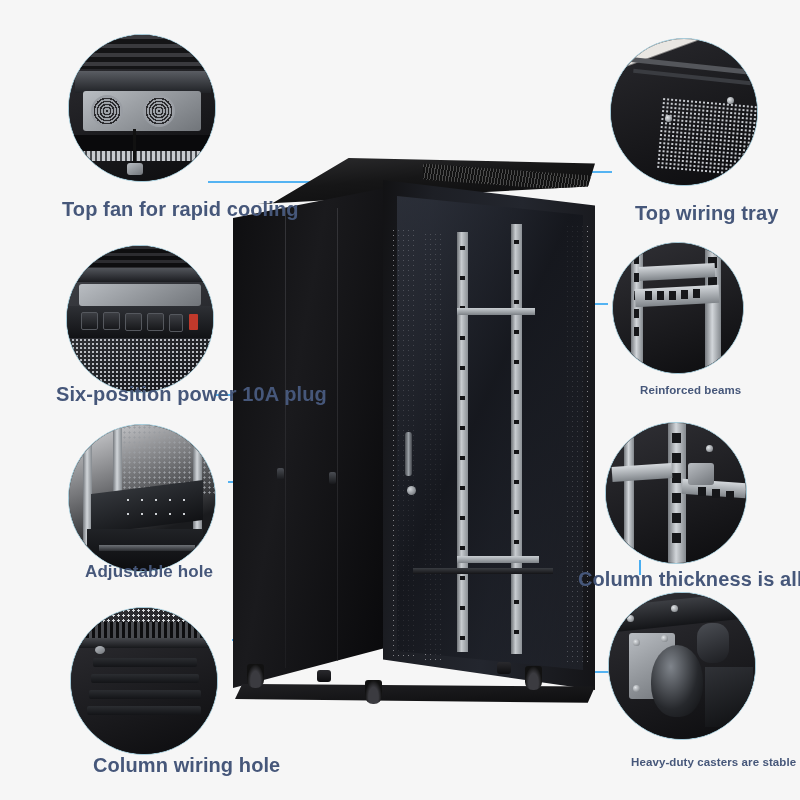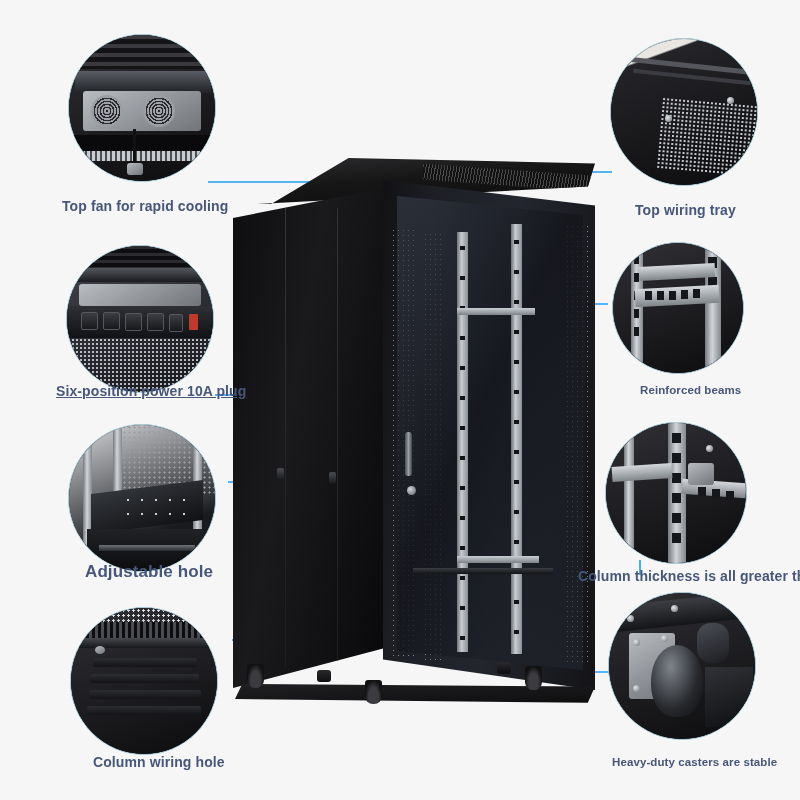--- a/index.html
+++ b/index.html
@@ -18,21 +18,21 @@
     position:absolute; border-radius:50%;
     border:1.5px solid #a8cfde;
     overflow:hidden;
     background:#1b1b1b;
   }
   .label {
     position:absolute; white-space:nowrap;
     color:#46577a; font-weight:bold; letter-spacing:.1px;
   }
   .lbl-lg { font-size:17px; }
-  .lbl-md { font-size:14px; }
+  .lbl-md { font-size:20px; }
   .lbl-sm { font-size:11.5px; }
 
   
   svg.links { position:absolute; inset:0; width:800px; height:800px; pointer-events:none; }
 
   
   #rack { position:absolute; left:225px; top:150px; width:380px; height:560px; }
 
   .cab-top {
     position:absolute; left:18px; top:8px; width:352px; height:46px;
@@ -292,21 +292,21 @@
       <div class="ph-plate" style="left:12px;top:38px;width:122px;height:22px;"></div>
       <div class="ph-bar" style="left:0;top:60px;width:100%;height:32px;background:linear-gradient(180deg,#2e3035,#111215);"></div>
       <div class="ph-outlet" style="left:14px;top:66px;width:17px;height:18px;"></div>
       <div class="ph-outlet" style="left:36px;top:66px;width:17px;height:18px;"></div>
       <div class="ph-outlet" style="left:58px;top:67px;width:17px;height:18px;"></div>
       <div class="ph-outlet" style="left:80px;top:67px;width:17px;height:18px;"></div>
       <div class="ph-outlet" style="left:102px;top:68px;width:14px;height:18px;"></div>
       <div class="ph-red" style="left:122px;top:68px;width:9px;height:16px;"></div>
       <div class="ph-mesh" style="left:0;top:92px;width:100%;height:56px;"></div>
     </div>
-    <div class="label lbl-md" style="left:56px; top:383px;text-decoration:underline;">Six-position power 10A plug</div>
+    <div class="label lbl-md" style="left:56px; top:383px;">Six-position power 10A plug</div>
   </div>
 
   <div class="callout">
     <div class="circle" style="left:68px; top:424px; width:148px; height:148px;">
       <div class="ph" style="background:linear-gradient(160deg,#d9dadd,#1a1b1e 70%);"></div>
       <div class="ph-mesh" style="left:48px;top:0;width:100px;height:70px;background-image:radial-gradient(circle,#9a9da2 .9px,transparent 1.2px);background-size:5px 5px;"></div>
       <div class="ph-rail-v" style="left:14px;top:0;height:148px;"></div>
       <div class="ph-rail-v" style="left:44px;top:0;height:148px;"></div>
       <div class="ph-rail-v" style="left:124px;top:6px;height:140px;"></div>
       <div class="ph-trayplate" style="left:22px;top:62px;width:112px;height:40px;transform:skewY(-7deg);"></div>
@@ -396,16 +396,16 @@
       <div class="ph-screw" style="left:18px;top:22px;"></div>
       <div class="ph-screw" style="left:62px;top:12px;"></div>
       <div class="ph-plate" style="left:20px;top:40px;width:46px;height:66px;"></div>
       <div class="ph-screw" style="left:24px;top:46px;"></div>
       <div class="ph-screw" style="left:52px;top:42px;"></div>
       <div class="ph-screw" style="left:24px;top:92px;"></div>
       <div class="ph-wheel" style="left:42px;top:52px;width:52px;height:72px;"></div>
       <div class="ph-plate" style="left:88px;top:30px;width:32px;height:40px;border-radius:14px;background:linear-gradient(160deg,#4b4e54,#1c1d21);"></div>
       <div class="ph-bar" style="left:96px;top:74px;width:48px;height:60px;background:linear-gradient(160deg,#303237,#0e0f11);"></div>
     </div>
-    <div class="label lbl-sm" style="left:612px; top:756px;">Heavy-duty casters are stable</div>
+    <div class="label lbl-sm" style="left:631px; top:756px;">Heavy-duty casters are stable</div>
   </div>
 
 </div>
 
 </body></html>

